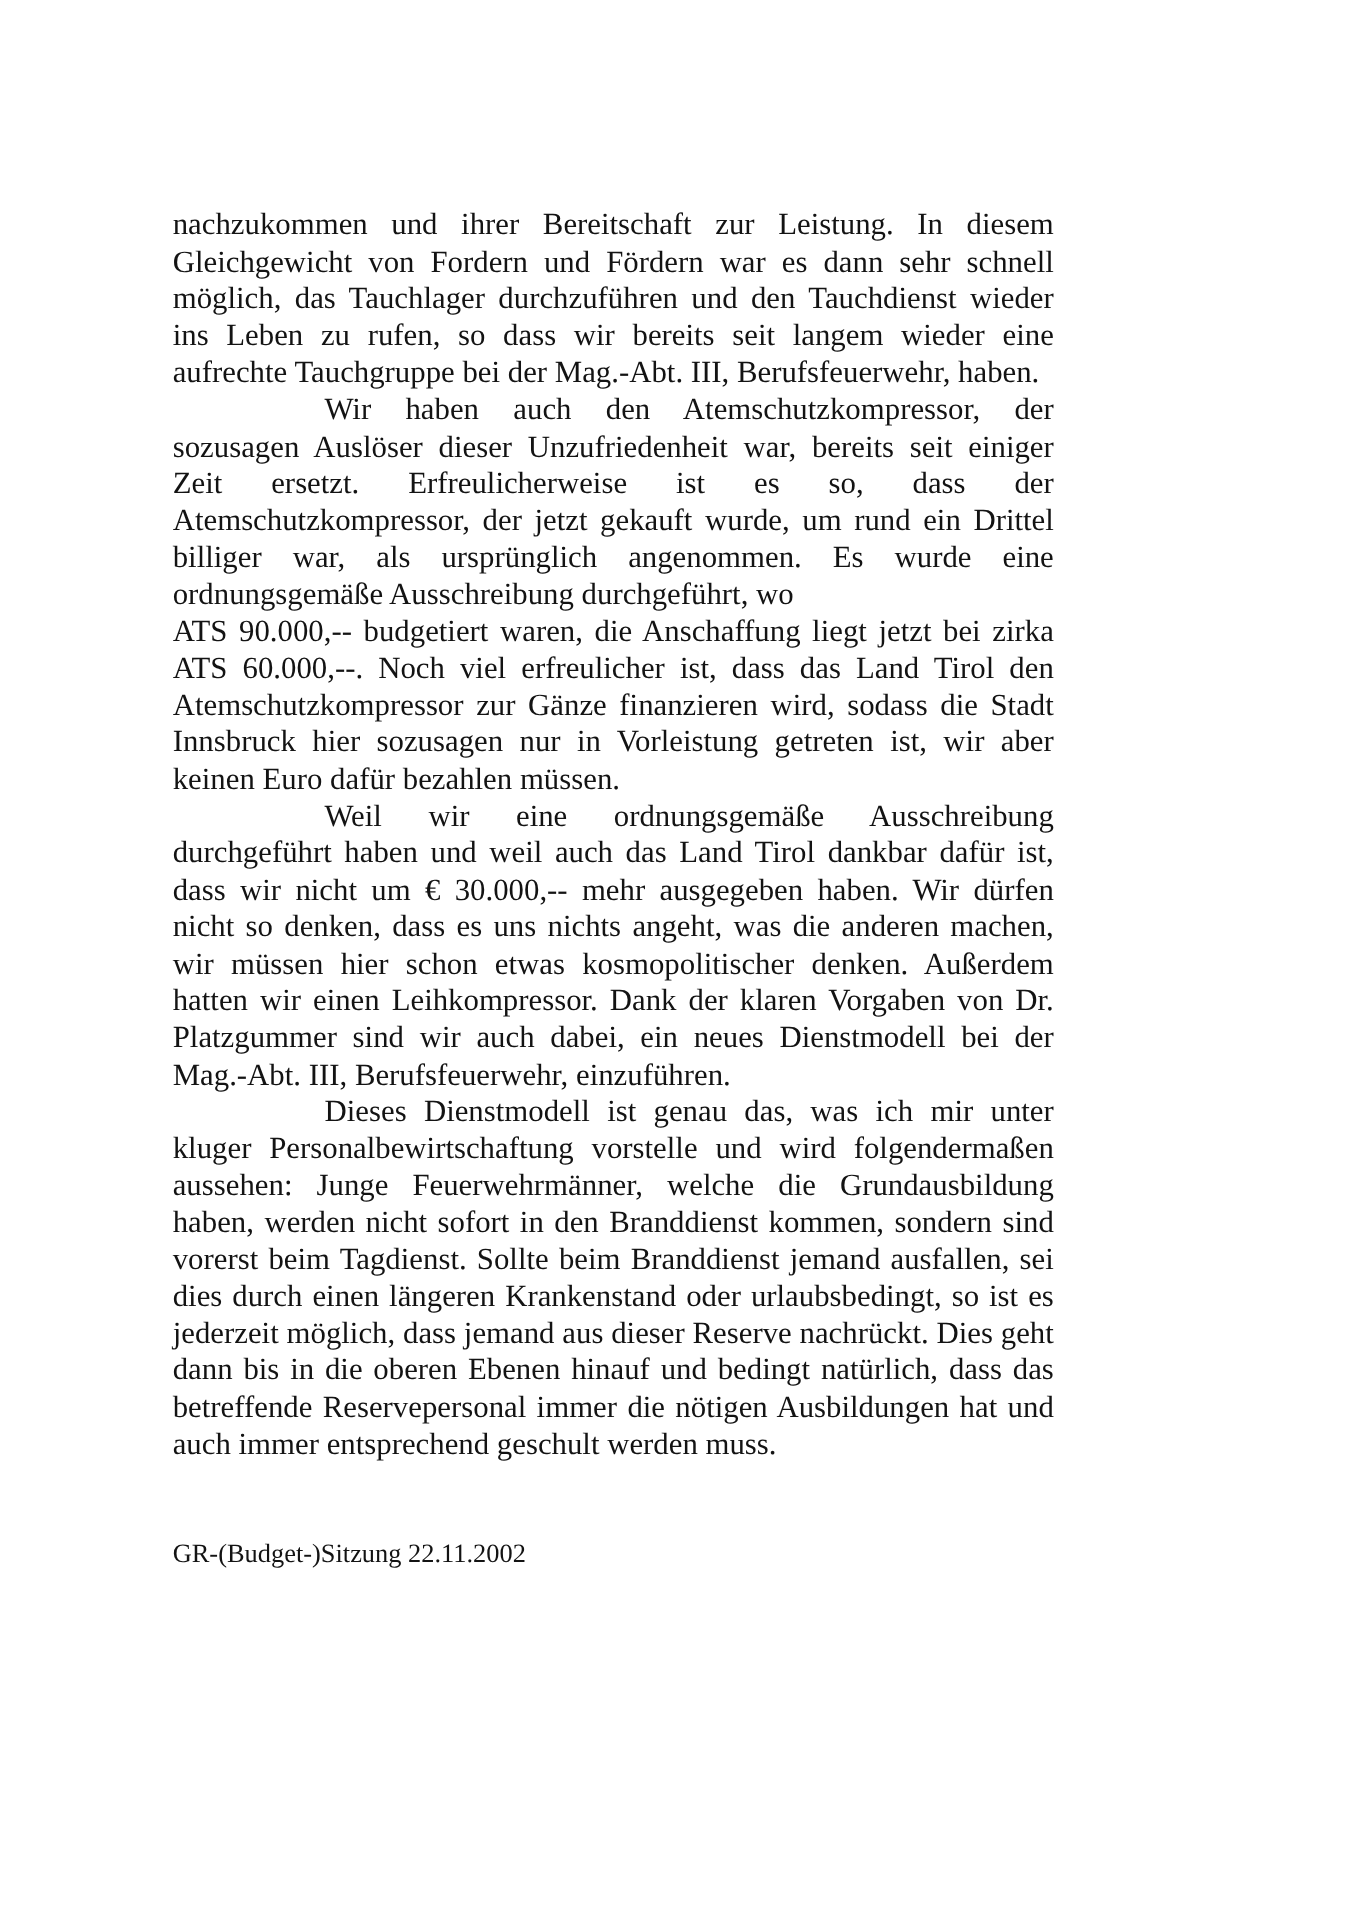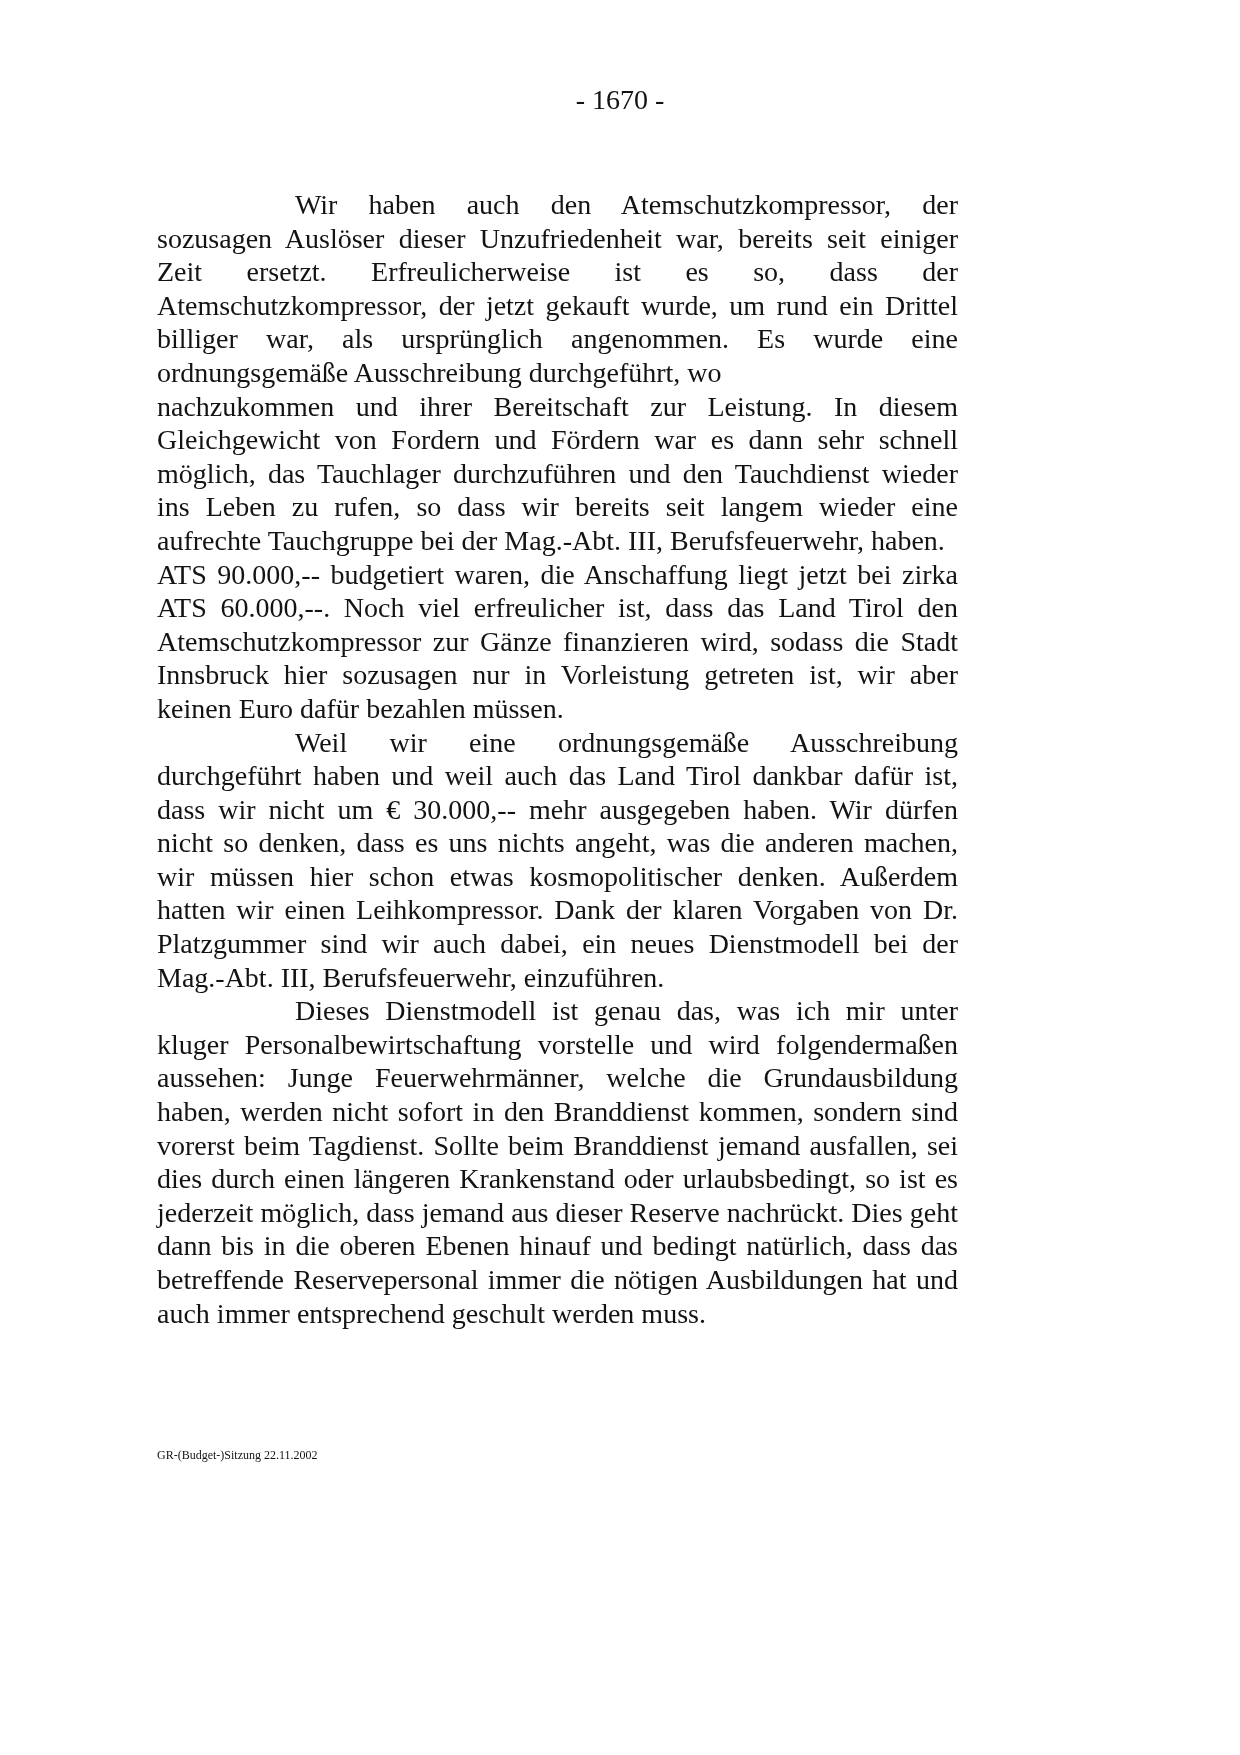--- a/index.html
+++ b/index.html
@@ -39,35 +39,34 @@
   .para {
     margin: 0;
     padding: 0;
   }
   .para.indent {
     text-indent: 138px;
   }
   .footer {
     position: absolute;
     left: 157px;
-    top: 1443px;
-    font-size: 12px;
+    top: 1401px;
+    font-size: 24px;
     line-height: 24px;
   }
 </style>
 </head>
 <body>
 
 <div class="page">
 
-  <div class="page-number">- 1670 -</div>
 
   <div class="content">
+    <p class="para">nachzukommen und ihrer Bereitschaft zur Leistung. In diesem Gleichgewicht von Fordern und Fördern war es dann sehr schnell möglich, das Tauchlager durchzuführen und den Tauchdienst wieder ins Leben zu rufen, so dass wir bereits seit langem wieder eine aufrechte Tauchgruppe bei der Mag.-Abt. III, Berufsfeuerwehr, haben.</p>
     <p class="para indent">Wir haben auch den Atemschutzkompressor, der sozusagen Auslöser dieser Unzufriedenheit war, bereits seit einiger Zeit ersetzt. Erfreulicherweise ist es so, dass der Atemschutzkompressor, der jetzt gekauft wurde, um rund ein Drittel billiger war, als ursprünglich angenommen. Es wurde eine ordnungsgemäße Ausschreibung durchgeführt, wo</p>
-    <p class="para">nachzukommen und ihrer Bereitschaft zur Leistung. In diesem Gleichgewicht von Fordern und Fördern war es dann sehr schnell möglich, das Tauchlager durchzuführen und den Tauchdienst wieder ins Leben zu rufen, so dass wir bereits seit langem wieder eine aufrechte Tauchgruppe bei der Mag.-Abt. III, Berufsfeuerwehr, haben.</p>
     <p class="para">ATS 90.000,-- budgetiert waren, die Anschaffung liegt jetzt bei zirka ATS 60.000,--. Noch viel erfreulicher ist, dass das Land Tirol den Atemschutzkompressor zur Gänze finanzieren wird, sodass die Stadt Innsbruck hier sozusagen nur in Vorleistung getreten ist, wir aber keinen Euro dafür bezahlen müssen.</p>
     <p class="para indent">Weil wir eine ordnungsgemäße Ausschreibung durchgeführt haben und weil auch das Land Tirol dankbar dafür ist, dass wir nicht um € 30.000,-- mehr ausgegeben haben. Wir dürfen nicht so denken, dass es uns nichts angeht, was die anderen machen, wir müssen hier schon etwas kosmopolitischer denken. Außerdem hatten wir einen Leihkompressor. Dank der klaren Vorgaben von Dr. Platzgummer sind wir auch dabei, ein neues Dienstmodell bei der Mag.-Abt. III, Berufsfeuerwehr, einzuführen.</p>
     <p class="para indent">Dieses Dienstmodell ist genau das, was ich mir unter kluger Personalbewirtschaftung vorstelle und wird folgendermaßen aussehen: Junge Feuerwehrmänner, welche die Grundausbildung haben, werden nicht sofort in den Branddienst kommen, sondern sind vorerst beim Tagdienst. Sollte beim Branddienst jemand ausfallen, sei dies durch einen längeren Krankenstand oder urlaubsbedingt, so ist es jederzeit möglich, dass jemand aus dieser Reserve nachrückt. Dies geht dann bis in die oberen Ebenen hinauf und bedingt natürlich, dass das betreffende Reservepersonal immer die nötigen Ausbildungen hat und auch immer entsprechend geschult werden muss.</p>
   </div>
 
   <div class="footer">GR-(Budget-)Sitzung 22.11.2002</div>
 
 </div>
 
 </body></html>

